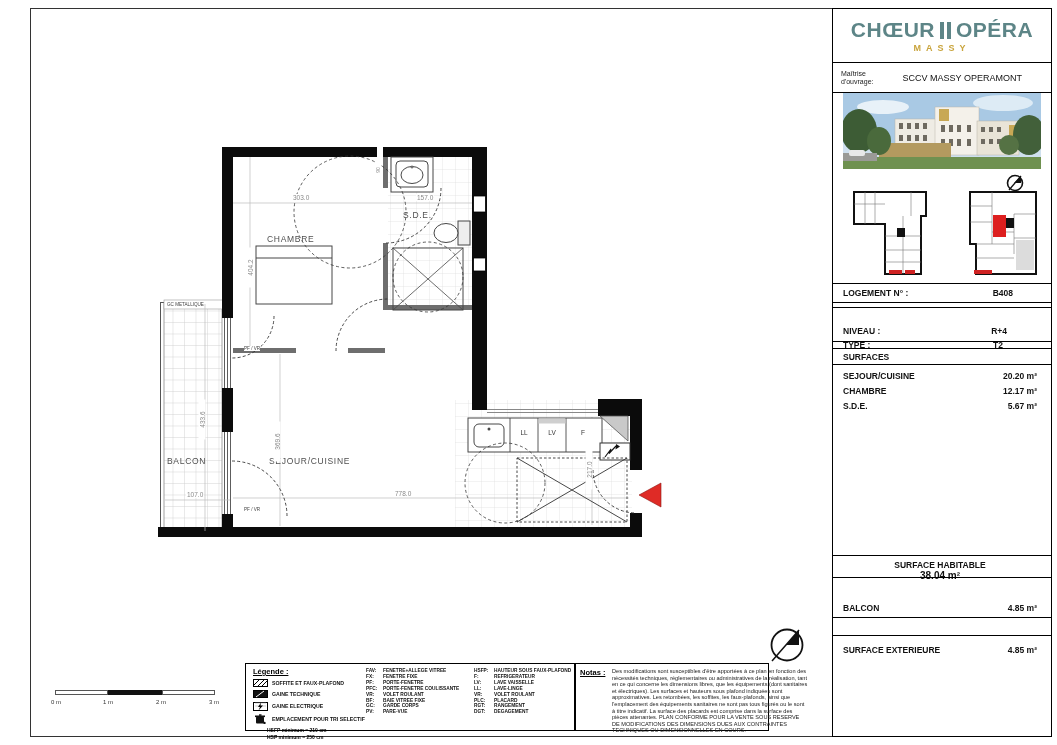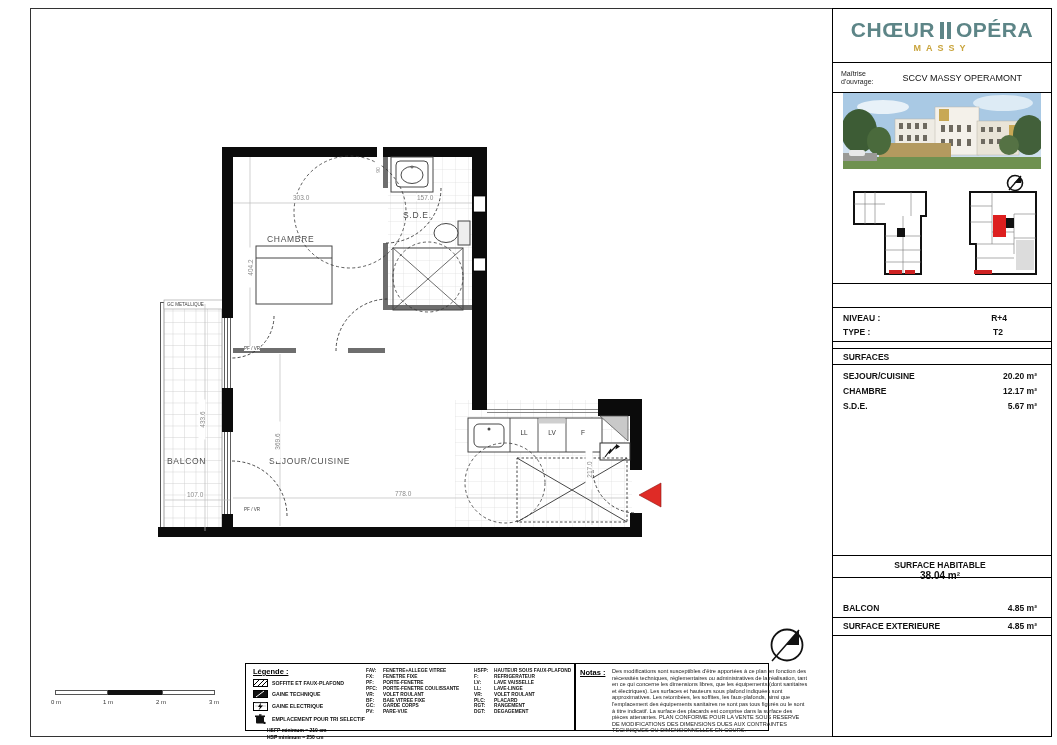--- a/index.html
+++ b/index.html
@@ -406,22 +406,26 @@
         <rect x="50" y="52" width="18" height="30" fill="#dcdcdc"></rect>
         <rect x="8" y="82" width="18" height="4" fill="#cf2222"></rect>
       </svg>
       <svg style="position:absolute;left:172px;top:4px;" width="20" height="20" viewBox="0 0 20 20">
         <circle cx="10" cy="10" r="7.5" fill="none" stroke="#111" stroke-width="1.6"></circle>
         <line x1="16" y1="3" x2="4" y2="17" stroke="#111" stroke-width="1.3"></line>
         <polygon points="16,3 9,10 16,10" fill="#111"></polygon>
       </svg>
     </div>
 
-
-    <div class="psec" style="top:298px;height:35px;border-top:1.2px solid #000;border-bottom:1.2px solid #000;padding:3px 10px;">
+    <div class="psec kv" style="top:275px;height:19px;border-bottom:1.2px solid #000;padding:0 10px;">
+      <span>LOGEMENT N° :</span>
+      <span style="margin-right:28px;">B408</span>
+    </div>
+
+    <div class="psec" style="top:298px;height:35px;border-top:1.2px solid #000;border-bottom:1.2px solid #000;padding:16px 10px;">
       <div class="kv" style="height:14px;">
           <span>NIVEAU :</span>
           <span style="margin-right:34px;">R+4</span>
         </div>
       <div class="kv" style="height:14px;">
           <span>TYPE :</span>
           <span style="margin-right:38px;">T2</span>
         </div>
     </div>
 
@@ -447,20 +451,20 @@
       <span>SURFACE HABITABLE</span>
       <span style="font-size:10px;">38.04 m²</span>
     </div>
     <div class="hline" style="top:568px;"></div>
 
     <div class="srow" style="top:594px;">
       <span>BALCON</span>
         <span>4.85 m²</span>
     </div>
     <div class="hline" style="top:608px;"></div>
-    <div class="srow" style="top:612px;">
+    <div class="srow" style="top:636px;">
       <span>SURFACE EXTERIEURE</span>
         <span>4.85 m²</span>
     </div>
     <div class="hline" style="top:626px;"></div>
 
   </div>
 </div>
 
 </body></html>

